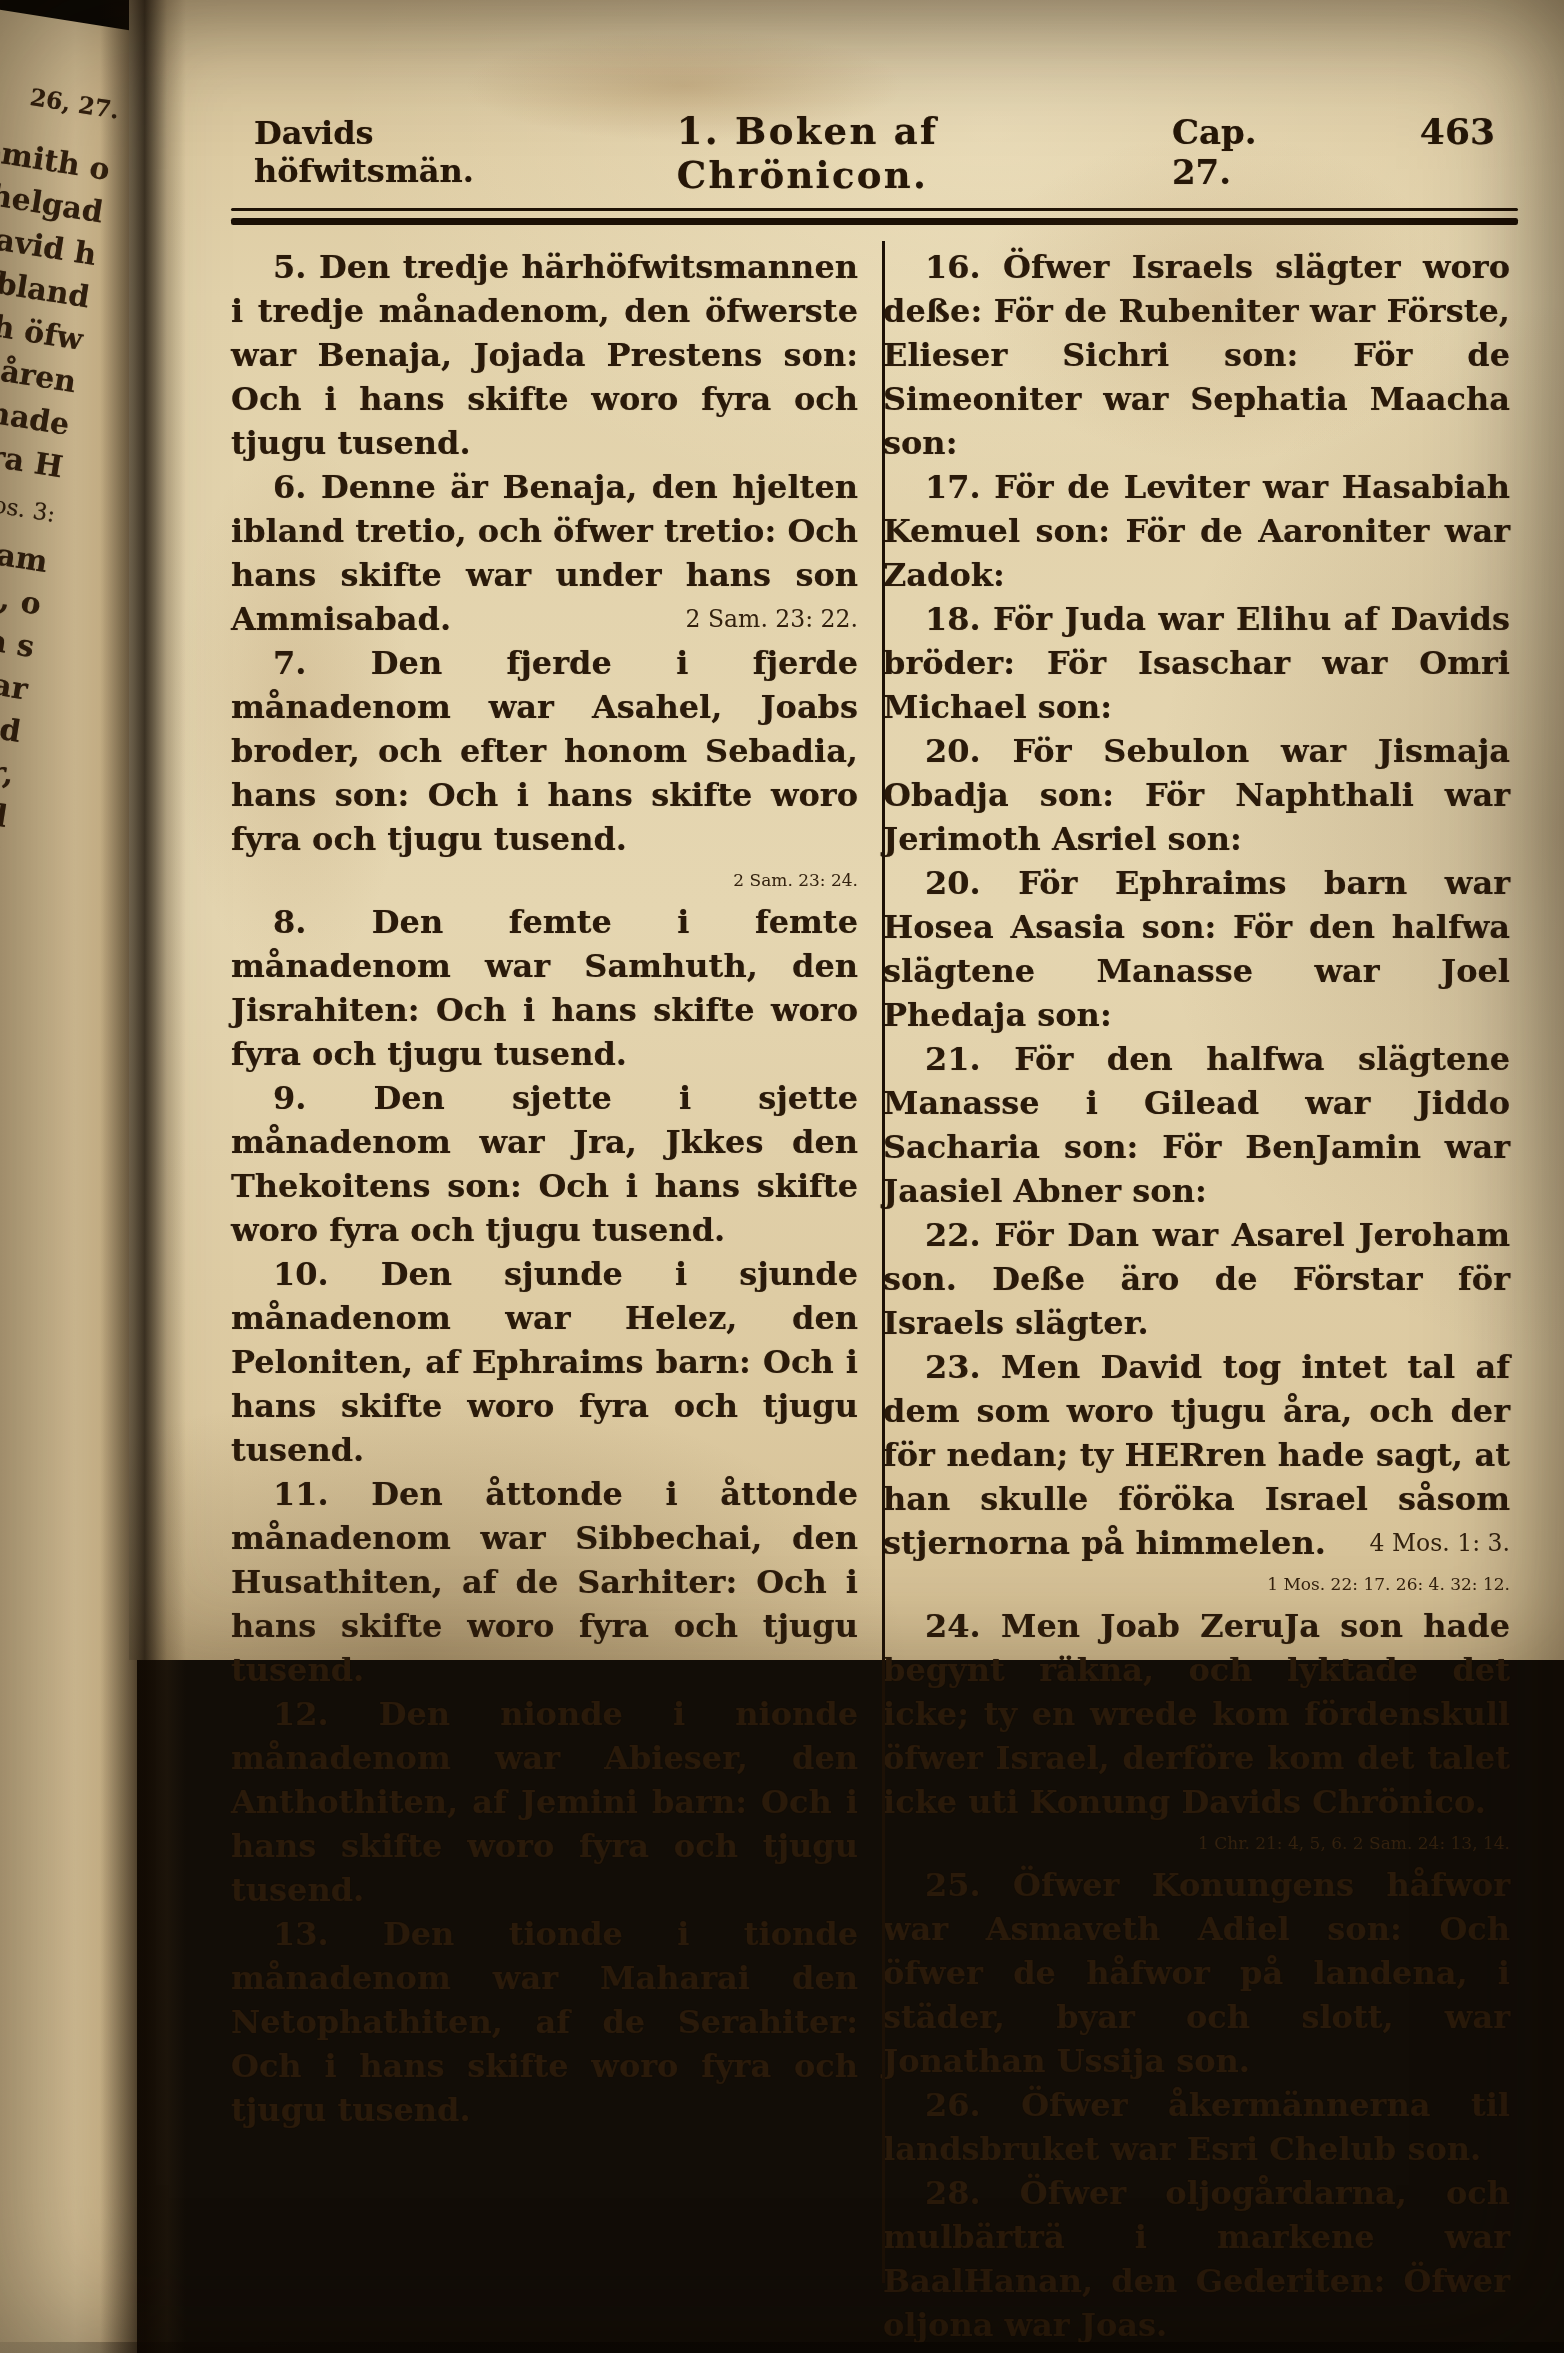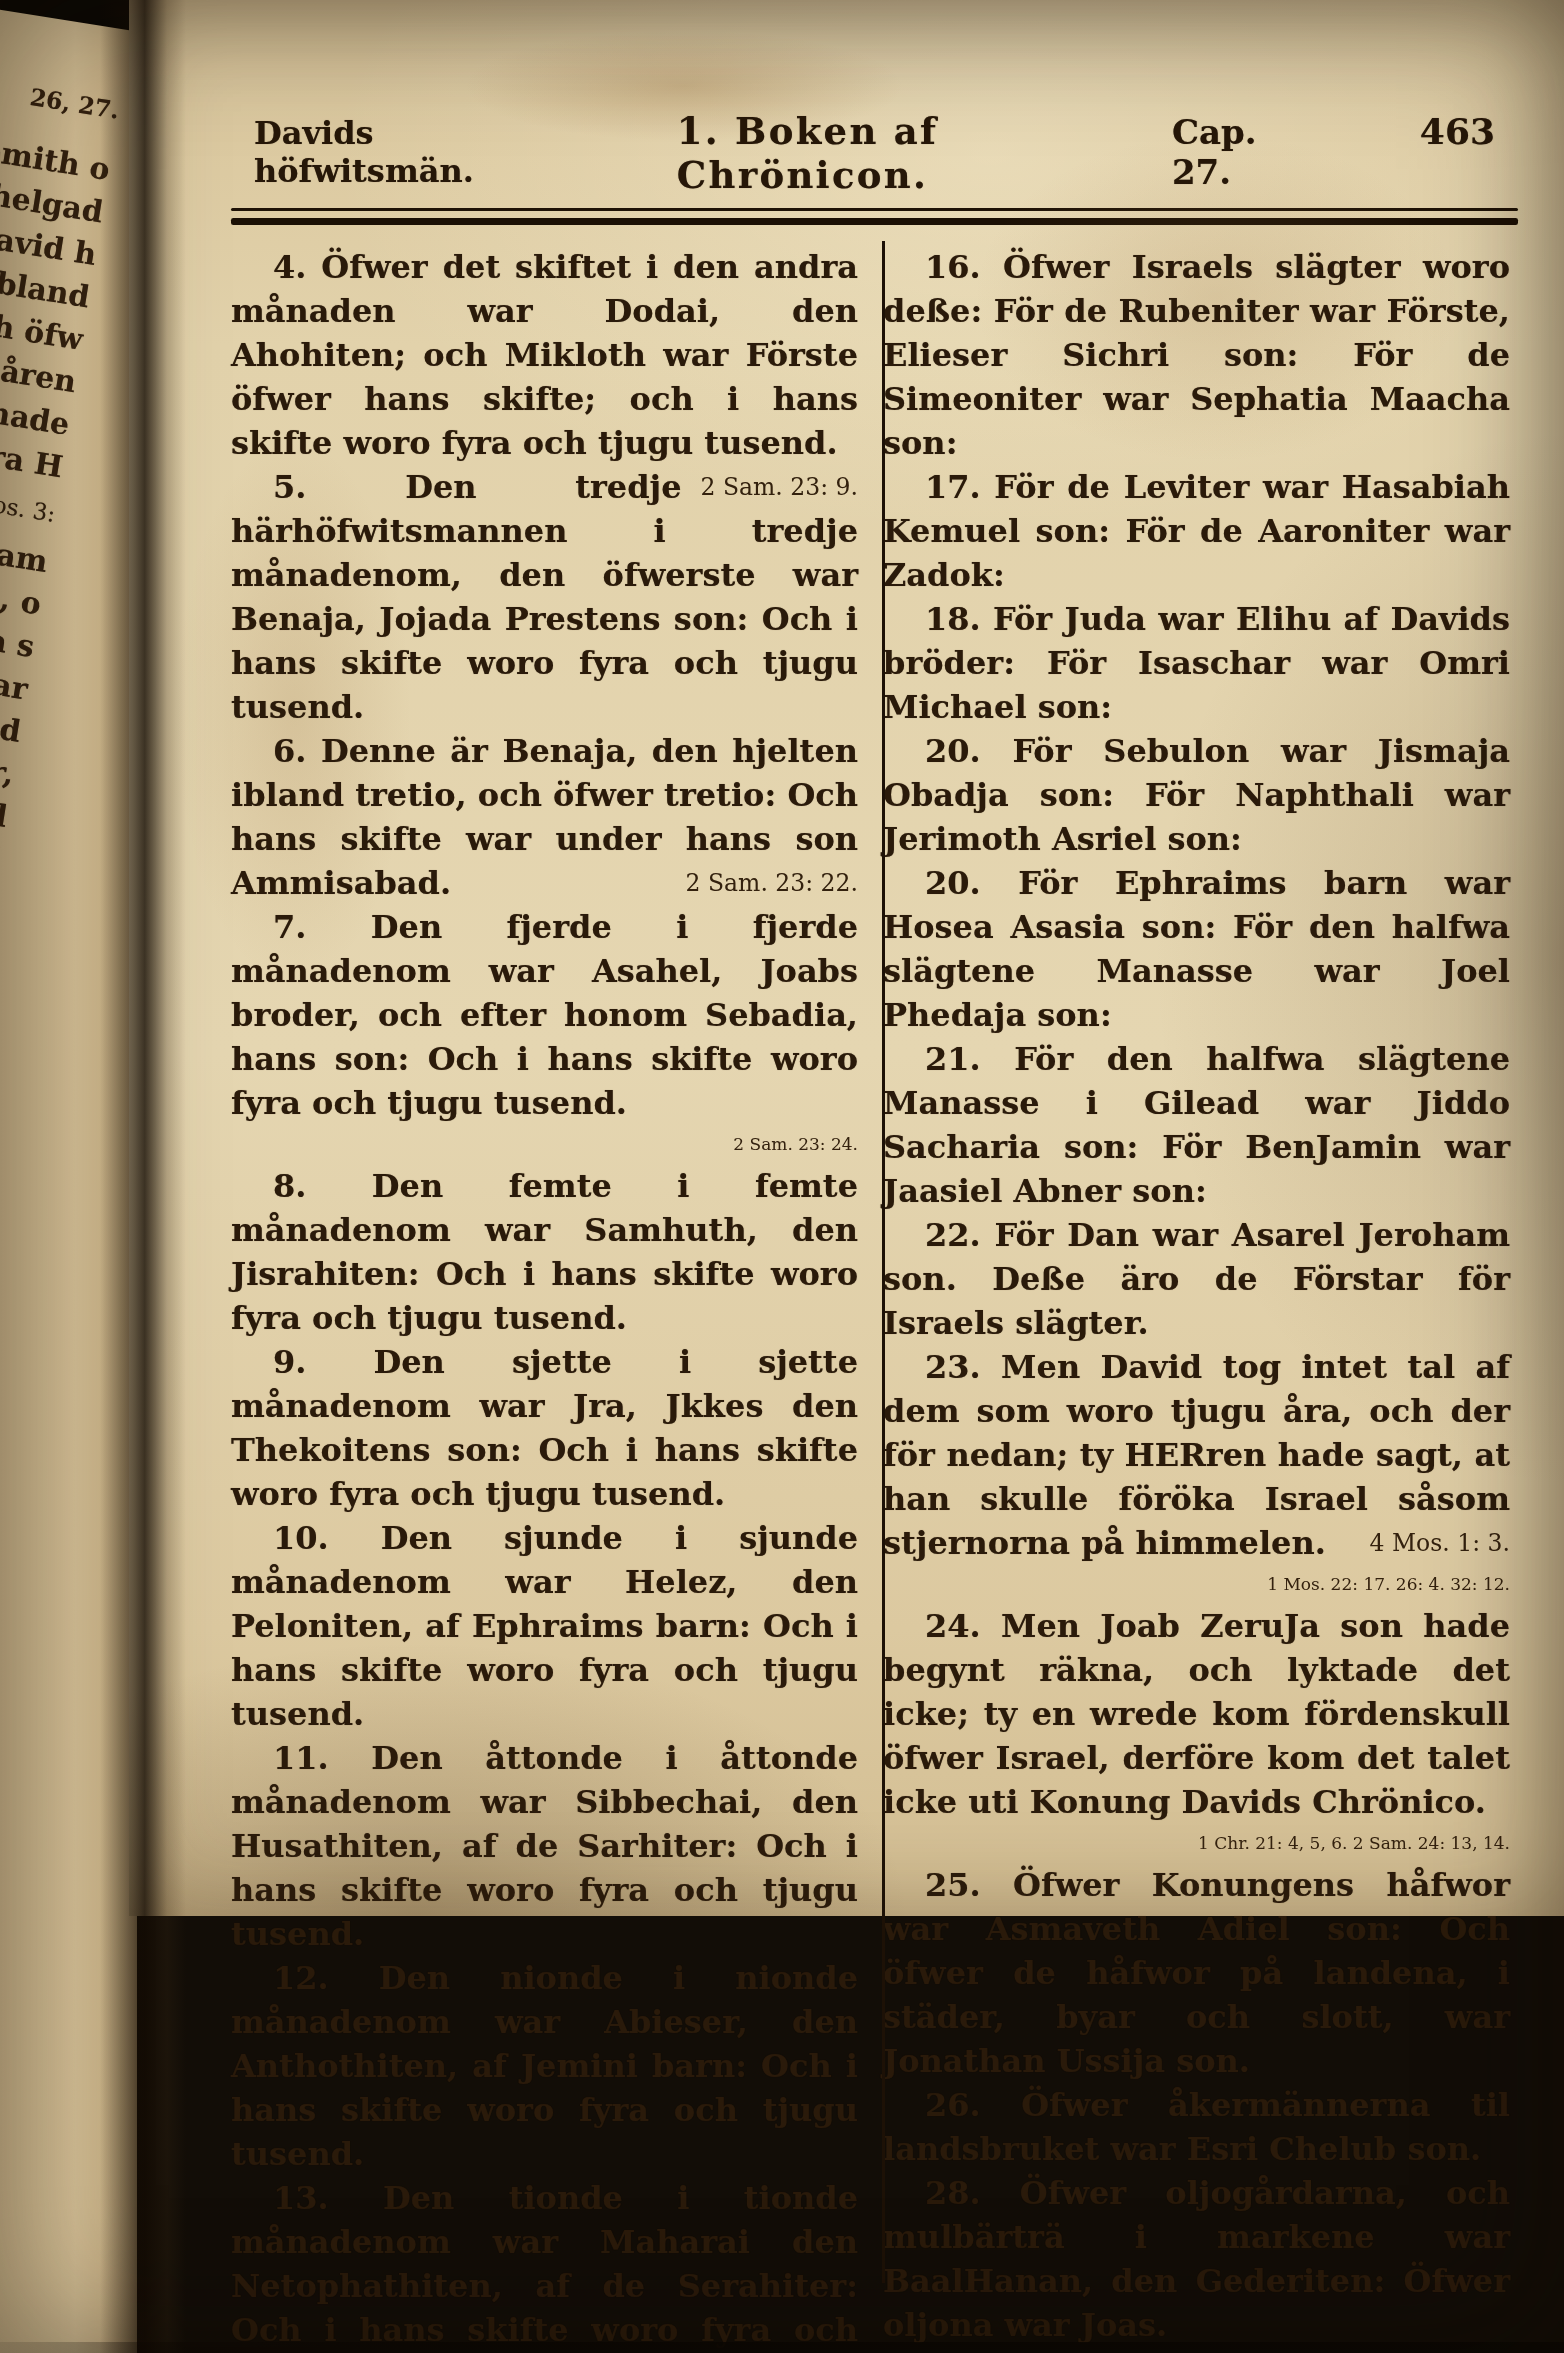--- a/index.html
+++ b/index.html
@@ -15,21 +15,21 @@
         font-size:30px;line-height:43px;text-shadow:0 0 0.8px rgba(51,33,15,.45);}
   .frag.t{font-size:23.5px;font-weight:bold;}
   .frag.r{font-size:23px;font-weight:normal;line-height:38px;}
   .prev-top-edge{position:absolute;top:-75px;left:-55px;width:336px;height:102px;
                  background:#0b0804;transform:rotate(9deg);}
   .gutter{position:absolute;left:100px;top:0;width:86px;height:2354px;z-index:3;
           background:linear-gradient(to right,rgba(20,12,4,0) 0%,rgba(20,12,4,.55) 38%,
                       rgba(20,12,4,.78) 52%,rgba(59,42,20,.25) 78%,rgba(59,42,20,0) 100%);}
 
   
-  .main-page{position:absolute;left:129px;top:0;width:1436px;height:1916px;z-index:2;
+  .main-page{position:absolute;left:129px;top:0;width:1436px;height:1660px;z-index:2;
      background:
        radial-gradient(939px 548px at 60% 8%, rgba(255,248,222,.35), rgba(255,248,222,0) 70%),
        radial-gradient(704px 391px at 20% 100%, rgba(74,52,25,.28), rgba(74,52,25,0) 70%),
        radial-gradient(548px 704px at 100% 50%, rgba(99,74,40,.22), rgba(99,74,40,0) 75%),
        linear-gradient(to bottom,#d8c49a 0%,#e2d2ab 18%,#e5d6b1 55%,#dcc9a0 85%,#d2bd92 100%);
      box-shadow:inset 0 0 94px rgba(60,40,15,.35);}
   .stain{position:absolute;border-radius:50%;pointer-events:none;}
   .stain.s1{left:336px;top:31px;width:438px;height:110px;
             background:radial-gradient(closest-side,rgba(148,105,52,.28),rgba(148,105,52,0));}
   .stain.s2{left:845px;top:133px;width:485px;height:329px;
@@ -109,21 +109,20 @@
       <span class="h-page">463</span>
     </div>
 
     <div class="rules">
       <div class="rule-thin"></div>
       <div class="rule-thick"></div>
     </div>
 
     <div class="cols">
       <div class="col" id="col-left">
-          <p class="para">4. Öfwer det skiftet i den andra månaden war Dodai, den Ahohiten; och Mikloth war Förste öfwer hans skifte; och i hans skifte woro fyra och tjugu tusend.<span class="ref-inline">2 Sam. 23: 9.</span></p>
           <p class="para">5. Den tredje härhöfwitsmannen i tredje månadenom, den öfwerste war Benaja, Jojada Prestens son: Och i hans skifte woro fyra och tjugu tusend.</p>
           <p class="para">6. Denne är Benaja, den hjelten ibland tretio, och öfwer tretio: Och hans skifte war under hans son Ammisabad.<span class="ref-inline">2 Sam. 23: 22.</span></p>
           <p class="para">7. Den fjerde i fjerde månadenom war Asahel, Joabs broder, och efter honom Sebadia, hans son: Och i hans skifte woro fyra och tjugu tusend.</p>
           <p class="ref-block">2 Sam. 23: 24.</p>
           <p class="para">8. Den femte i femte månadenom war Samhuth, den Jisrahiten: Och i hans skifte woro fyra och tjugu tusend.</p>
           <p class="para">9. Den sjette i sjette månadenom war Jra, Jkkes den Thekoitens son: Och i hans skifte woro fyra och tjugu tusend.</p>
           <p class="para">10. Den sjunde i sjunde månadenom war Helez, den Peloniten, af Ephraims barn: Och i hans skifte woro fyra och tjugu tusend.</p>
           <p class="para">11. Den åttonde i åttonde månadenom war Sibbechai, den Husathiten, af de Sarhiter: Och i hans skifte woro fyra och tjugu tusend.</p>
           <p class="para">12. Den nionde i nionde månadenom war Abieser, den Anthothiten, af Jemini barn: Och i hans skifte woro fyra och tjugu tusend.</p>
           <p class="para">13. Den tionde i tionde månadenom war Maharai den Netophathiten, af de Serahiter: Och i hans skifte woro fyra och tjugu tusend.</p>

